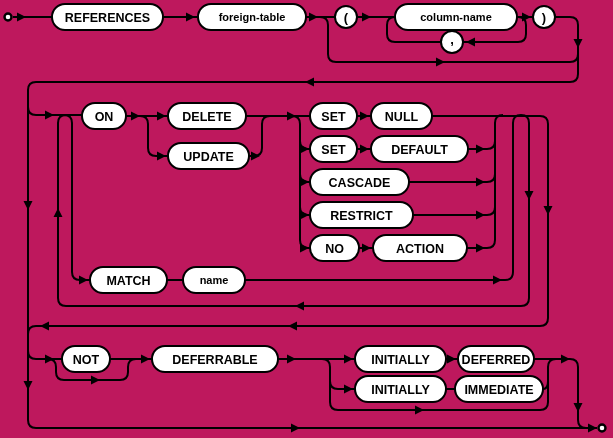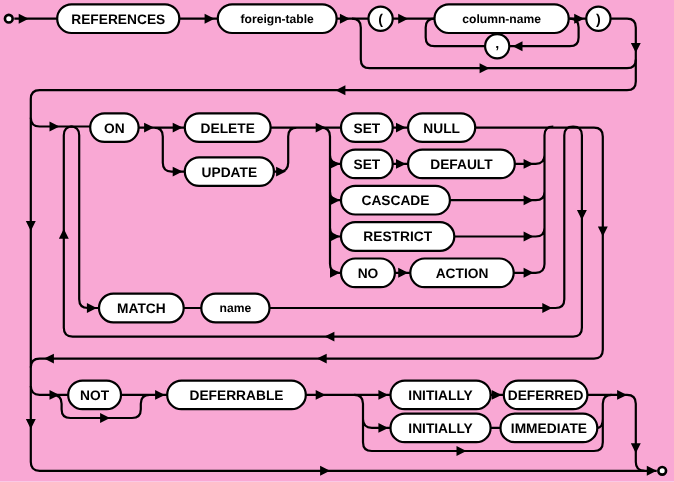--- a/index.html
+++ b/index.html
@@ -1,16 +1,16 @@
 <!DOCTYPE html>
 <html><head>
 <meta charset="utf-8">
 <style>
   html,body{margin:0;padding:0;background:#ffffff;}
-  .stage{width:613px;height:438px;background:#f9a8d4;position:relative;overflow:hidden;text-decoration:underline;}
+  .stage{width:613px;height:438px;background:#be185d;position:relative;overflow:hidden;text-decoration:underline;}
   svg{display:block;}
   .rail{fill:none;stroke:#000;stroke-width:2;}
   .arrow{fill:#000;stroke:none;}
   .pill{fill:#fff;stroke:#000;stroke-width:2;}
   .term{fill:#fff;stroke:#000;stroke-width:2.4;}
   .kw{font-family:"Liberation Sans",sans-serif;font-weight:bold;font-size:12.5px;fill:#000;text-anchor:middle;}
   .nt{font-family:"Liberation Sans",sans-serif;font-weight:bold;font-size:11px;fill:#000;text-anchor:middle;}
   .punct{font-family:"Liberation Sans",sans-serif;font-weight:bold;font-size:13px;fill:#000;text-anchor:middle;}
 </style>
 </head>

